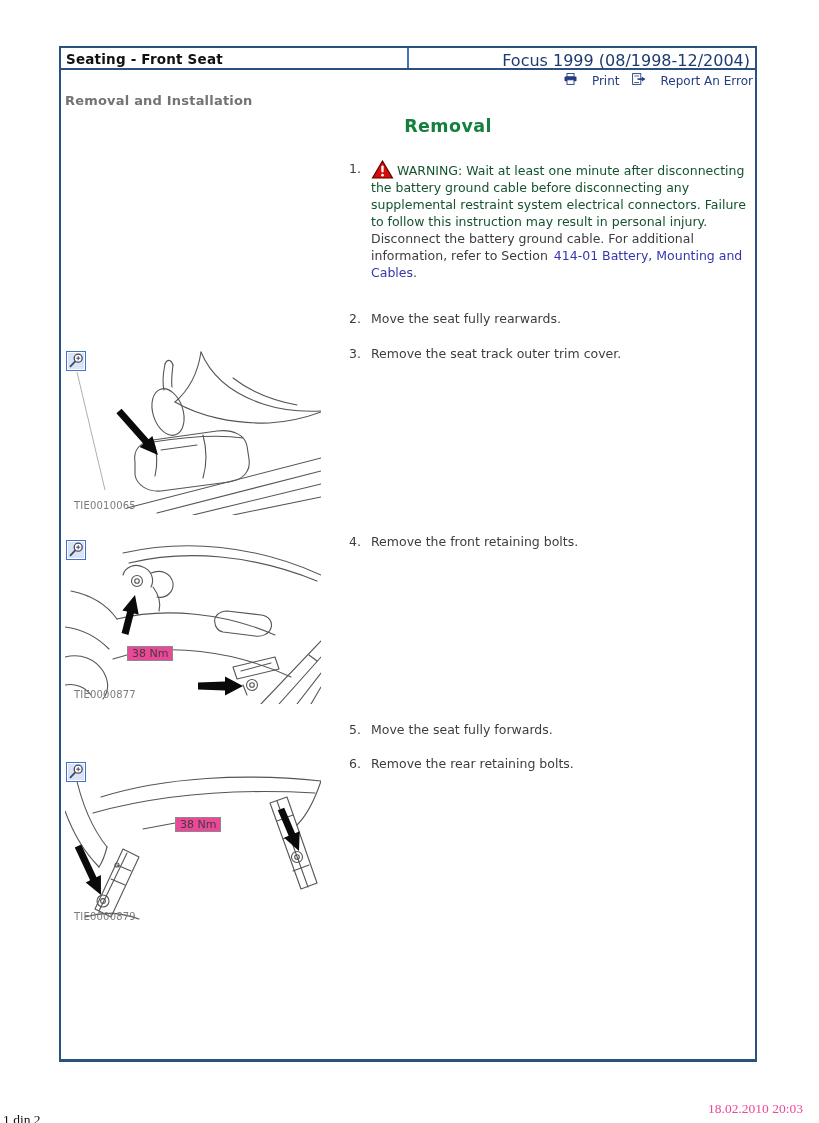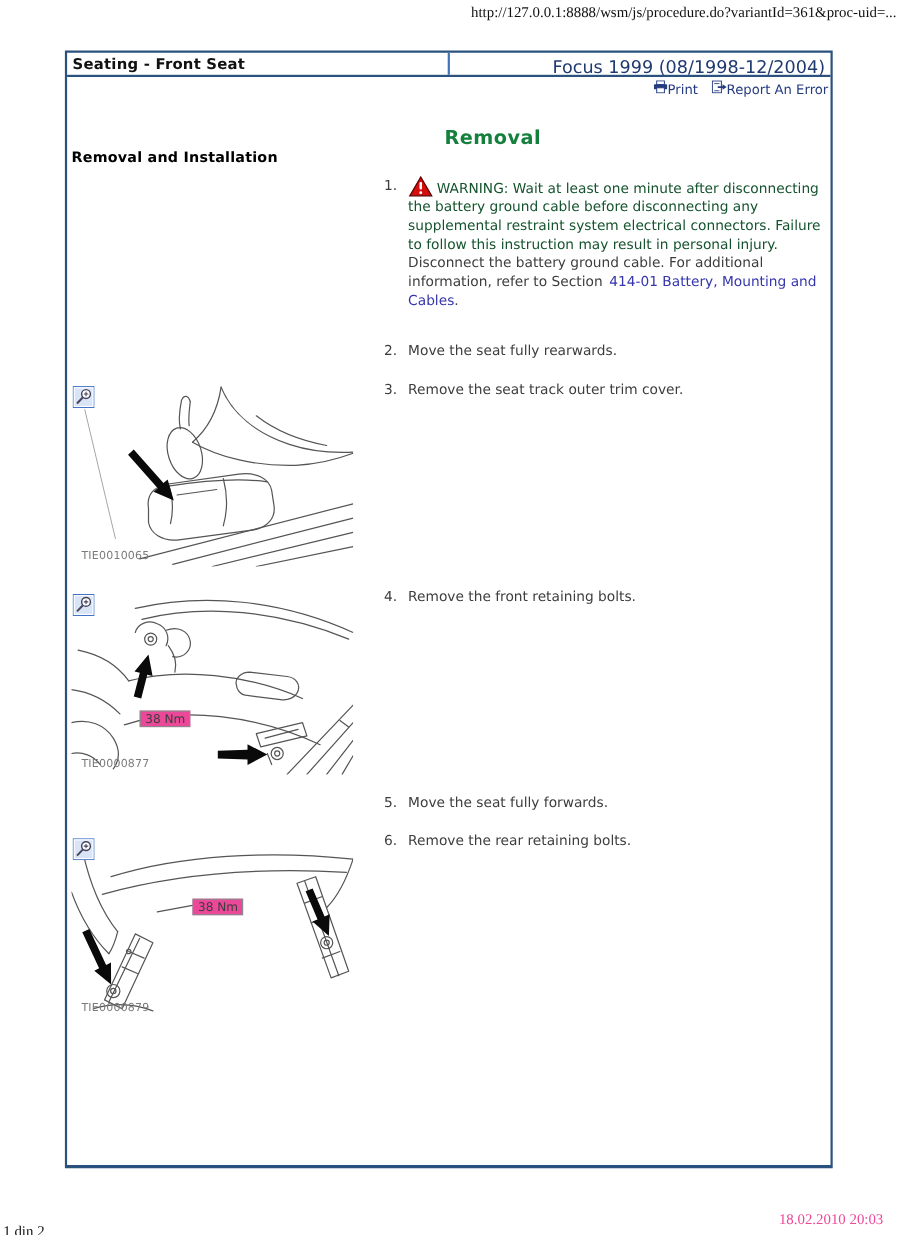--- a/index.html
+++ b/index.html
@@ -17,23 +17,23 @@
   #outer-box{left:59px;top:46px;width:694px;height:1011px;
              border:2px solid #2B527F;border-bottom-width:3px;background:#fff;}
   #header-underline{left:61px;top:68px;width:694px;height:0;border-top:2px solid #2B527F;}
   #header-vdivider{left:407px;top:48px;height:20px;width:0;border-left:2px solid #4273B8;}
 
   #doc-title{left:66px;top:51px;font-size:13.5px;font-weight:bold;color:#111;letter-spacing:.2px;}
   #vehicle-cell{left:412px;top:51px;width:338px;text-align:right;font-size:16px;color:#1F3A70;}
 
   #toolbar{top:73px;left:410px;width:343px;display:flex;justify-content:flex-end;gap:12px;
            font-size:12px;color:#243B80;}
-  .tool-link{display:flex;align-items:center;gap:0;color:#243B80;cursor:pointer;text-decoration:none;}
-
-  #section-heading{left:65px;top:93px;font-size:13px;font-weight:bold;color:#000000;letter-spacing:.2px;margin-top:43px;}
+  .tool-link{display:flex;align-items:center;gap:15px;color:#243B80;cursor:pointer;text-decoration:none;}
+
+  #section-heading{left:65px;top:93px;font-size:13px;font-weight:bold;color:#737373;letter-spacing:.2px;}
   #procedure-title{left:140px;top:116px;width:616px;text-align:center;
                    font-size:17.5px;font-weight:bold;color:#15803d;letter-spacing:.4px;}
 
   
   .step{position:absolute;left:349px;width:402px;font-size:12.5px;line-height:17px;color:#3D3D3D;}
   .step-num{position:absolute;left:0;top:0;width:22px;}
   .step-body{margin-left:22px;}
   .warning{color:#14532d;}
   .warn-icon{display:inline-block;width:23px;height:19px;vertical-align:-4px;margin-right:3px;}
   .ref-link{color:#3535AD;margin-left:6px;cursor:pointer;text-decoration:none;}
@@ -51,21 +51,20 @@
 
   .art{stroke:#555;fill:none;stroke-width:1.1;stroke-linecap:round;stroke-linejoin:round;}
   .art-thin{stroke:#9A9A9A;fill:none;stroke-width:0.8;}
   .arrow{fill:#0A0A0A;stroke:none;}
 </style>
 </head>
 <body>
 
 <div id="page">
 
-  <div id="url-header" class="abs serif">http://127.0.0.1:8888/wsm/js/procedure.do?variantId=361&amp;proc-uid=...</div>
 
   <div id="outer-box" class="abs"></div>
   <div id="header-underline" class="abs"></div>
   <div id="header-vdivider" class="abs"></div>
 
   <div id="doc-title" class="abs">Seating - Front Seat</div>
   <div id="vehicle-cell" class="abs">Focus 1999 (08/1998-12/2004)</div>
 
   <div id="toolbar" class="abs">
     <a class="tool-link">

